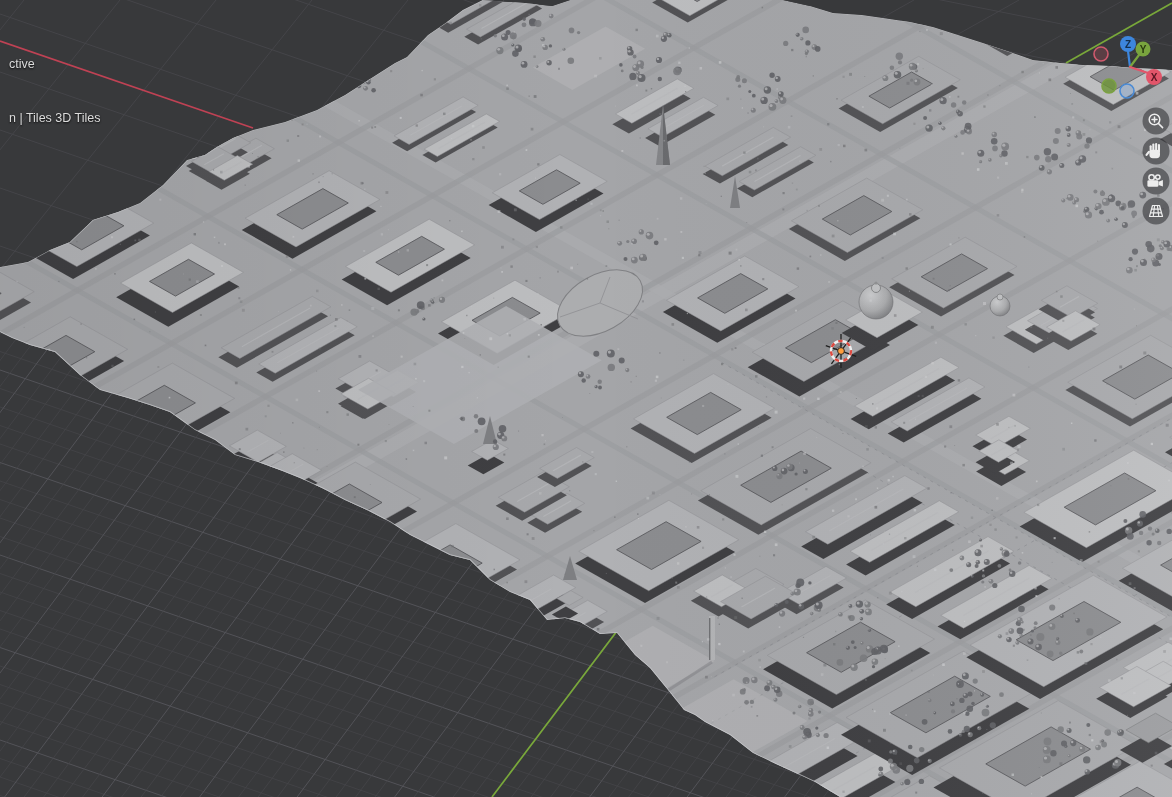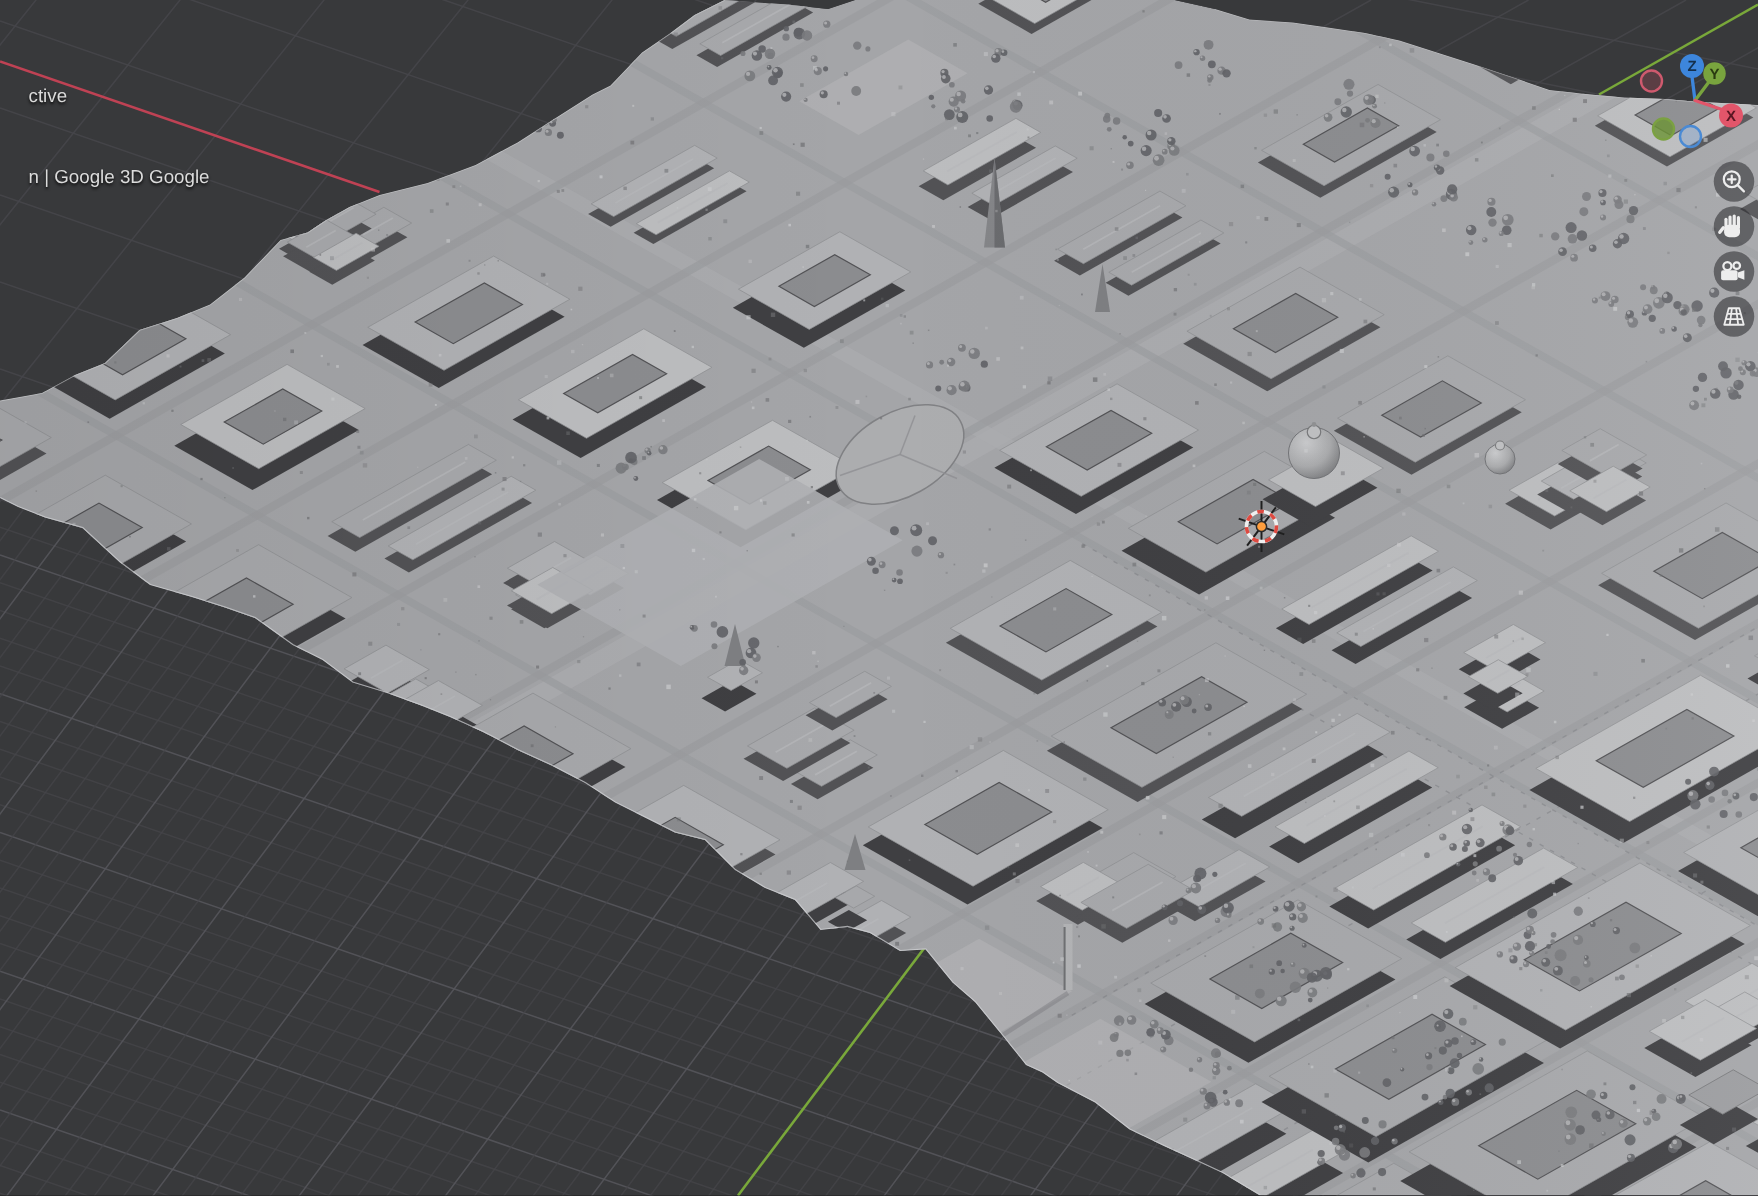--- a/index.html
+++ b/index.html
@@ -1,19 +1,19 @@
 <!DOCTYPE html>
 <html><head>
 <meta charset="utf-8">
 <style>
   html,body{margin:0;padding:0;background:#222;}
   .stage{position:relative;width:1172px;height:797px;overflow:hidden;
          font-family:"Liberation Sans",sans-serif;}
   .stage svg{position:absolute;left:0;top:0;display:block;}
-  .vp-header{position:absolute;left:19px;top:19px;line-height:18px;
+  .vp-header{position:absolute;left:9px;top:19px;line-height:18px;
     font-size:12.5px;color:#dcdcdc;text-shadow:0 1px 2px rgba(0,0,0,.85);
     pointer-events:none;white-space:pre;}
   .gz-label{font-family:"Liberation Sans",sans-serif;font-size:10px;font-weight:bold;
     text-anchor:middle;}
   .gz-z{fill:#14304d}.gz-y{fill:#2a3a10}.gz-x{fill:#591622}
   .gz-line{stroke-width:2.2;stroke-linecap:round;}
   .tbglyph{stroke:#ededed;stroke-width:1.5;fill:none;stroke-linecap:round;stroke-linejoin:round;}
   .tbglyph .solid{fill:#ededed;stroke:none;}
 </style>
 </head>
@@ -2464,15 +2464,15 @@
           <path stroke-width="1.2" d="M1149.5,216.5 L1152.5,205.5 L1159.5,205.5 L1162.5,216.5 Z
                    M1154.6,205.5 L1153.2,216.5 M1157.4,205.5 L1158.8,216.5
                    M1151.6,209.2 L1160.4,209.2 M1150.6,212.8 L1161.4,212.8"></path>
         </g>
       </g>
     </g>
   </svg>
 
   <div class="vp-header">
     <div>ctive</div>
-    <div>n | Google 3D Google</div>
+    <div>n | Tiles 3D Tiles</div>
   </div>
 </div>
 
 </body></html>

